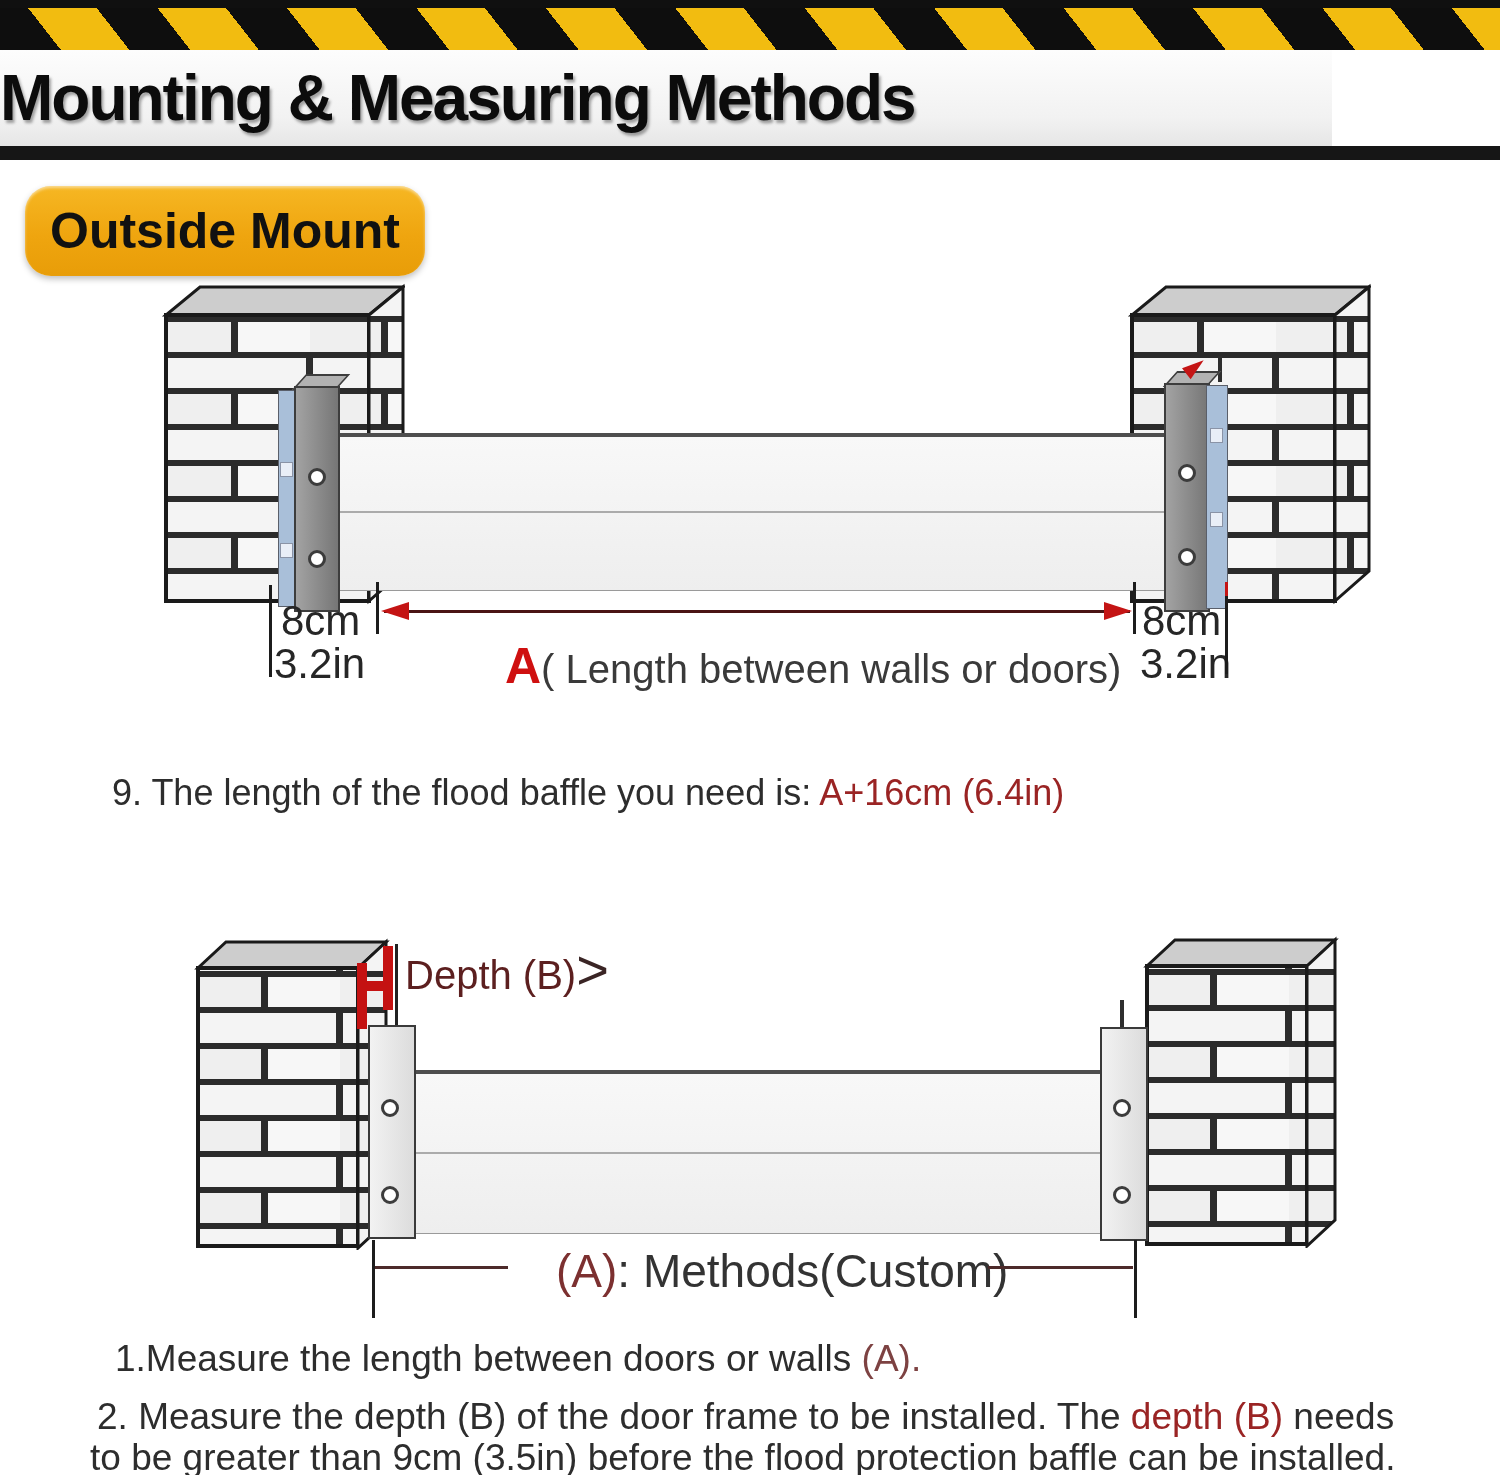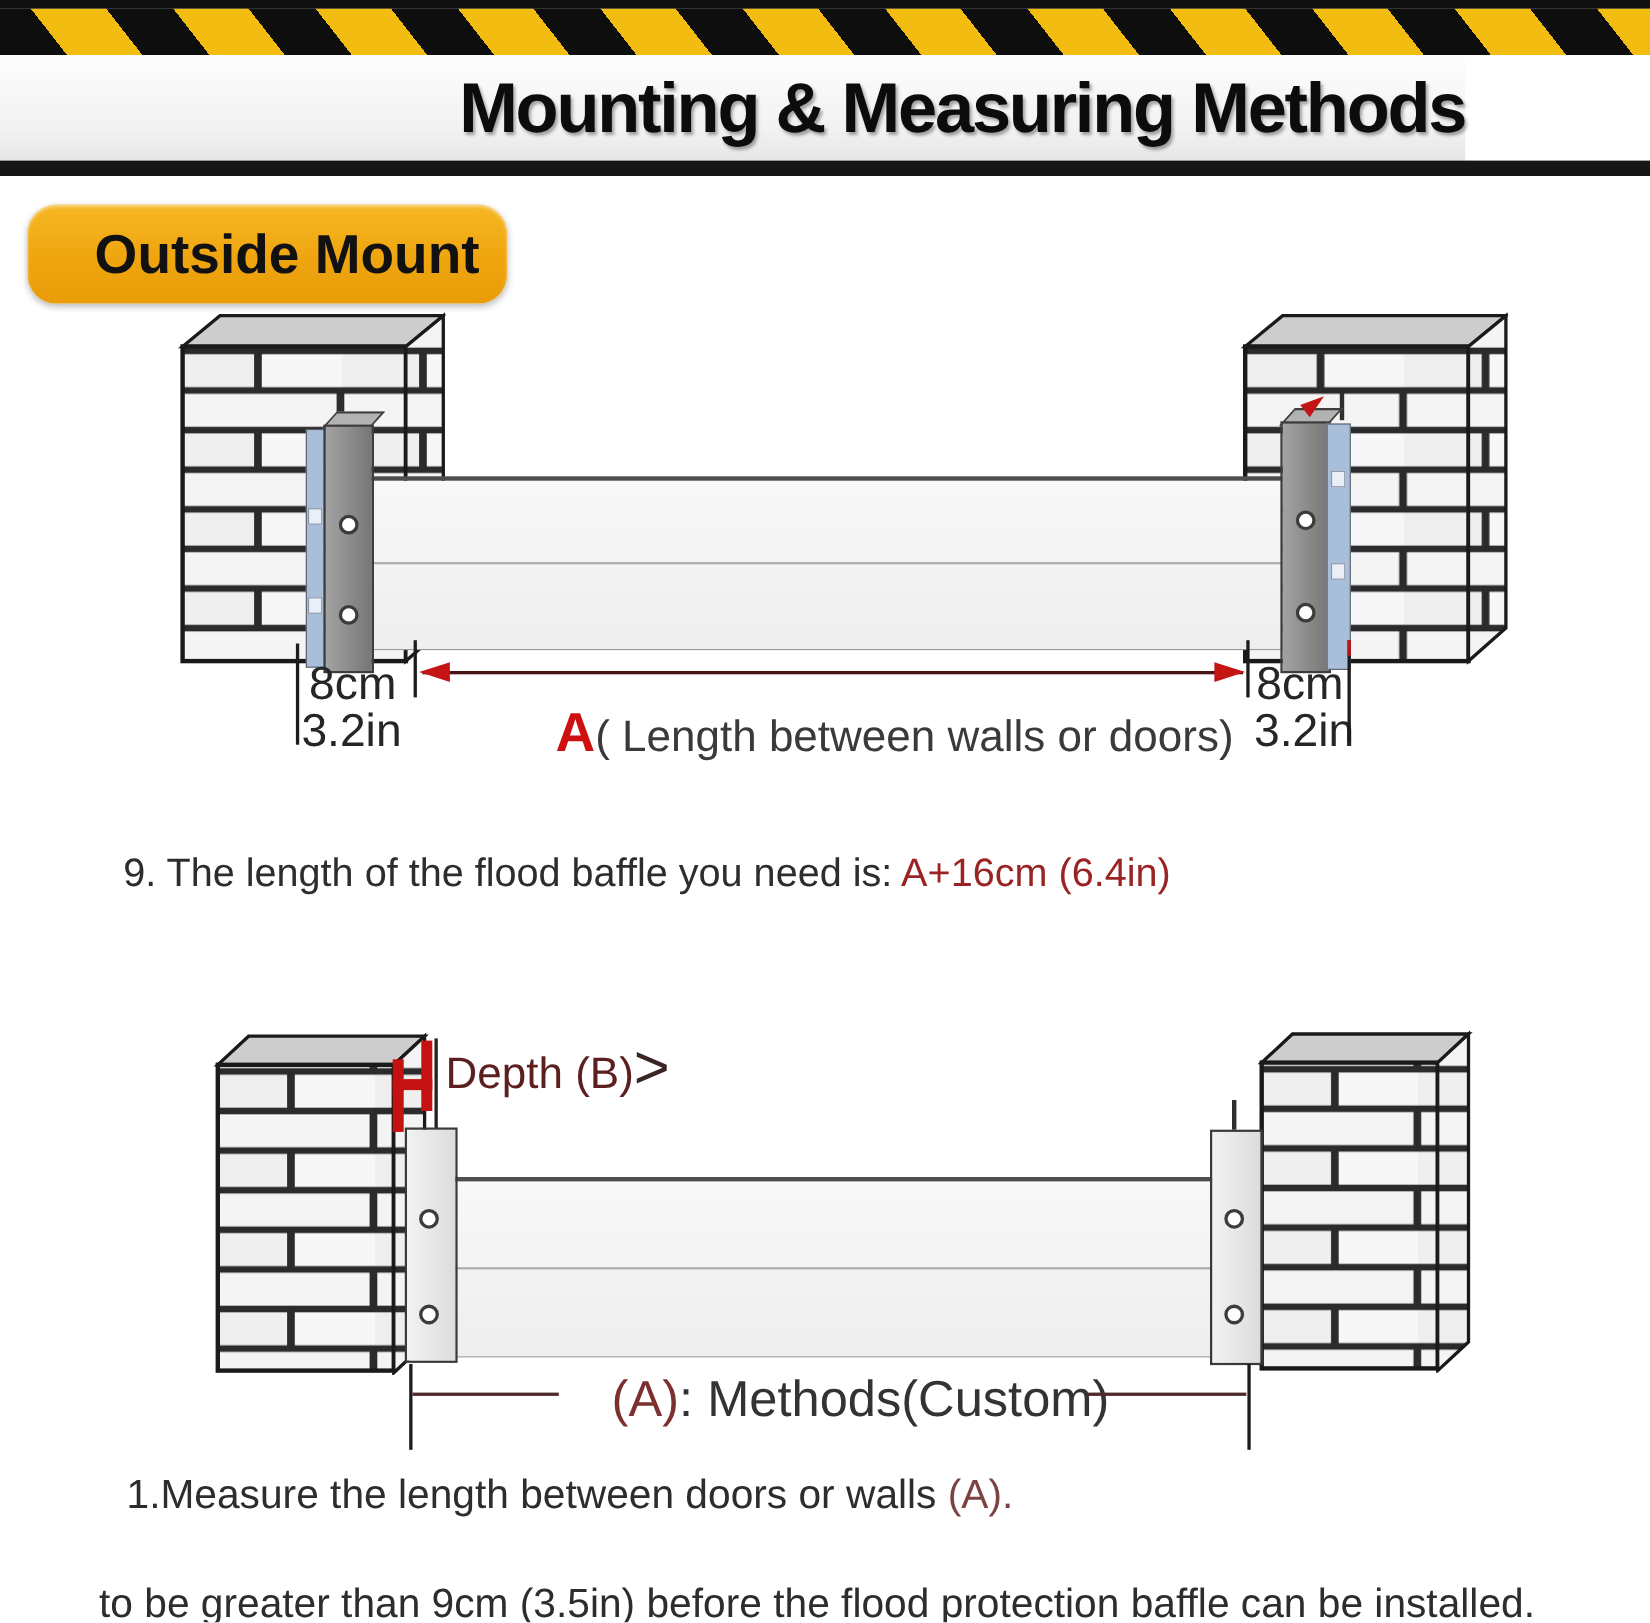--- a/index.html
+++ b/index.html
@@ -7,21 +7,21 @@
          font-family:"Liberation Sans", sans-serif;color:#2d2d2d;}
   .abs{position:absolute;}
   .nowrap{white-space:nowrap;}
 
   
   .hdr-top-black{left:0;top:0;width:1500px;height:8px;background:#101010;}
   .hdr-stripes{left:0;top:8px;width:1500px;height:42px;
       background:repeating-linear-gradient(52deg,#0e0e0e 0 48px,#f2bc10 48px 102px);}
   .hdr-band{left:0;top:50px;width:1332px;height:96px;
       background:linear-gradient(180deg,#fdfdfd 0%,#f2f2f2 70%,#e6e6e6 100%);
-      display:flex;align-items:center;justify-content:flex-end;}
+      display:flex;align-items:center;justify-content:flex-start;}
   .hdr-title{font-size:64px;font-weight:700;letter-spacing:-2px;color:#0c0c0c;
       text-shadow:2px 3px 3px rgba(0,0,0,0.35);}
   .hdr-bottom-black{left:0;top:146px;width:1500px;height:14px;background:#161616;}
 
   
   .badge{width:400px;height:90px;border-radius:26px;
       background:linear-gradient(180deg,#f6b723 0%,#efa50f 55%,#e89d08 100%);
       box-shadow:0 3px 6px rgba(0,0,0,0.25), inset 0 2px 3px rgba(255,255,255,0.5);
       display:flex;align-items:center;justify-content:center;
       font-size:50px;font-weight:600;color:#111;}
@@ -67,21 +67,21 @@
 
 <div class="stage">
 
   <div class="abs hdr-top-black"></div>
   <div class="abs hdr-stripes"></div>
   <div class="abs hdr-band">
     <div class="hdr-title">Mounting &amp; Measuring Methods</div>
   </div>
   <div class="abs hdr-bottom-black"></div>
 
-  <div class="abs badge" style="left:25px;top:186px;padding-left:36px;">
+  <div class="abs badge" style="left:25px;top:186px;">
     <span>Outside Mount</span>
   </div>
 
   <svg class="abs" style="left:160px;top:283px;" width="245" height="322" viewBox="0 0 245 322">
     <defs>
       <pattern id="bp1" width="150" height="72" patternUnits="userSpaceOnUse">
         <rect width="150" height="72" fill="#2b2b2b"></rect>
         <rect x="3" y="3" width="143" height="30" fill="#f4f4f4"></rect>
         <rect x="-72" y="39" width="143" height="30" fill="#efefef"></rect>
         <rect x="78" y="39" width="143" height="30" fill="#f7f7f7"></rect>
@@ -209,17 +209,20 @@
   <div class="abs mline" style="left:375px;top:1266px;width:133px;"></div>
   <div class="abs nowrap" style="left:556px;top:1244px;">
     <span class="len-a">(A)</span><span class="len-rest">: Methods(Custom)</span>
   </div>
   <div class="abs mline" style="left:988px;top:1266px;width:145px;"></div>
   <div class="abs vline" style="left:1134px;top:1240px;width:3px;height:78px;"></div>
 
   <div class="abs step nowrap" style="left:115px;top:1338px;font-size:37px;">
     <span>1.Measure the length between doors or walls </span><span class="hl-soft">(A).</span>
   </div>
+  <div class="abs step nowrap" style="left:97px;top:1396px;font-size:37px;">
+    <span>2. Measure the depth (B) of the door frame to be installed. The </span><span class="hl-red">depth (B)</span><span> needs</span>
+  </div>
   <div class="abs step nowrap" style="left:90px;top:1437px;font-size:37px;">
     <span>to be greater than 9cm (3.5in) before the flood protection baffle can be installed.</span>
   </div>
 
 </div>
 
 </body></html>

